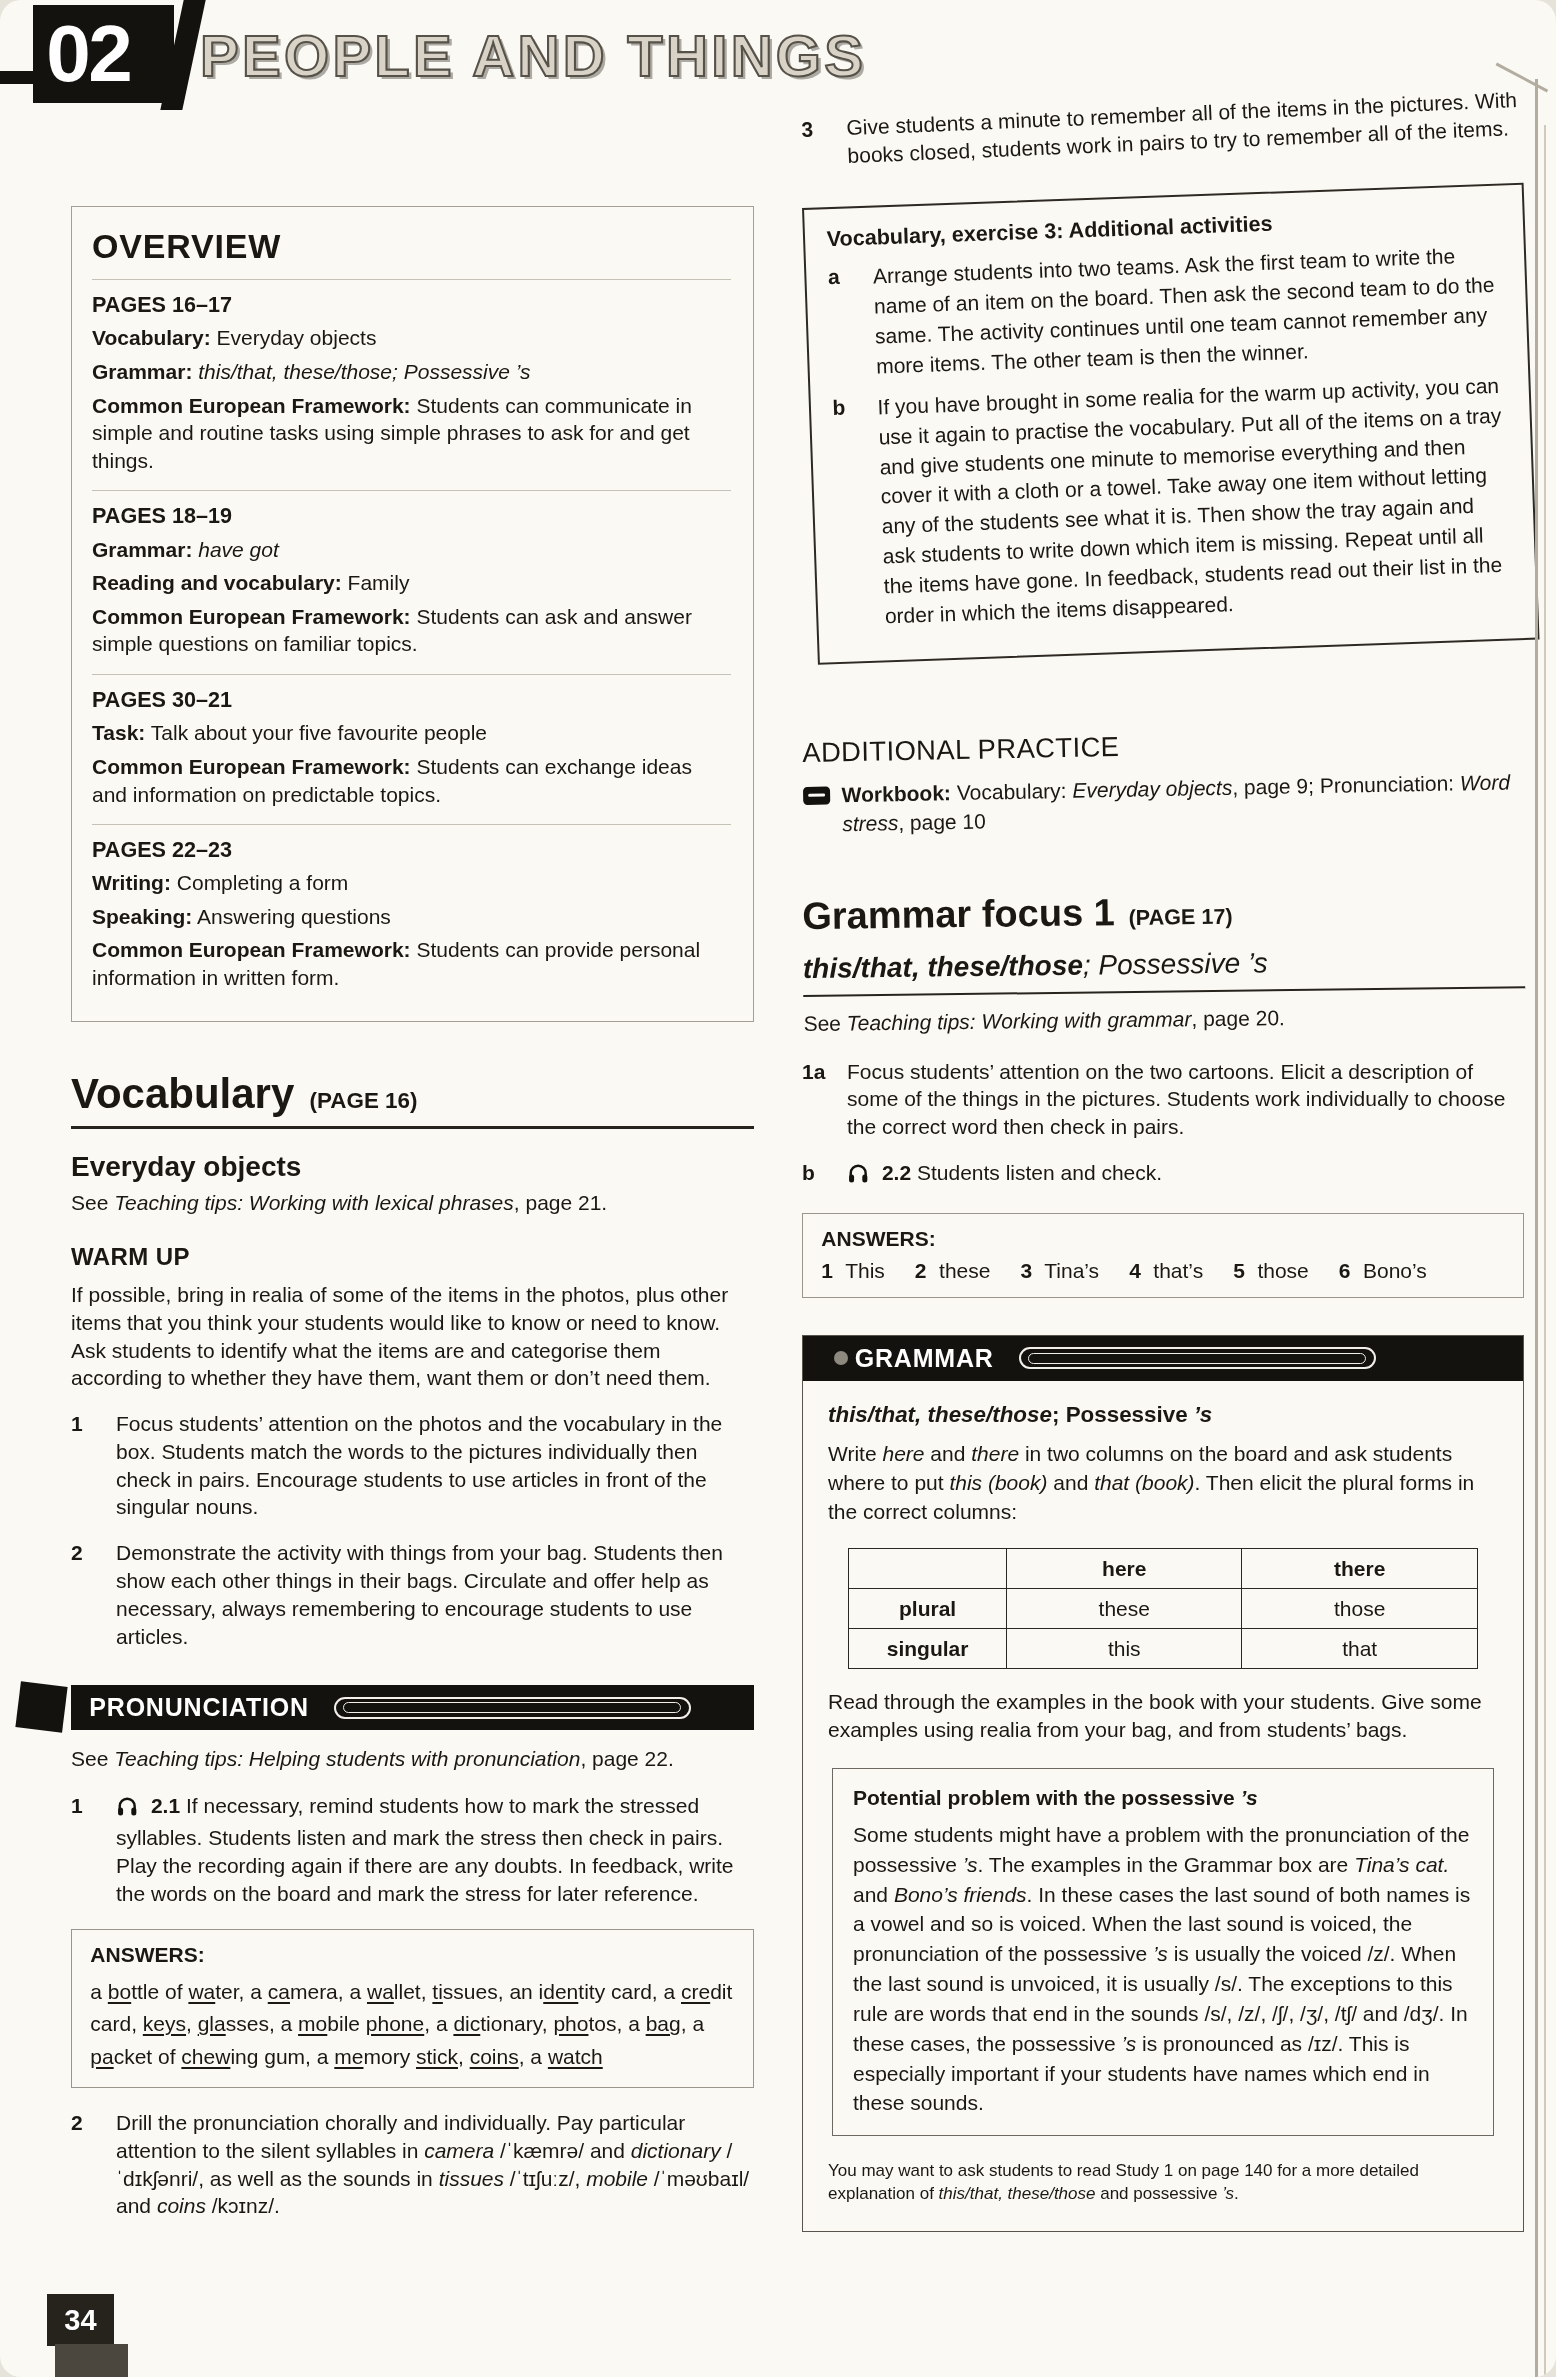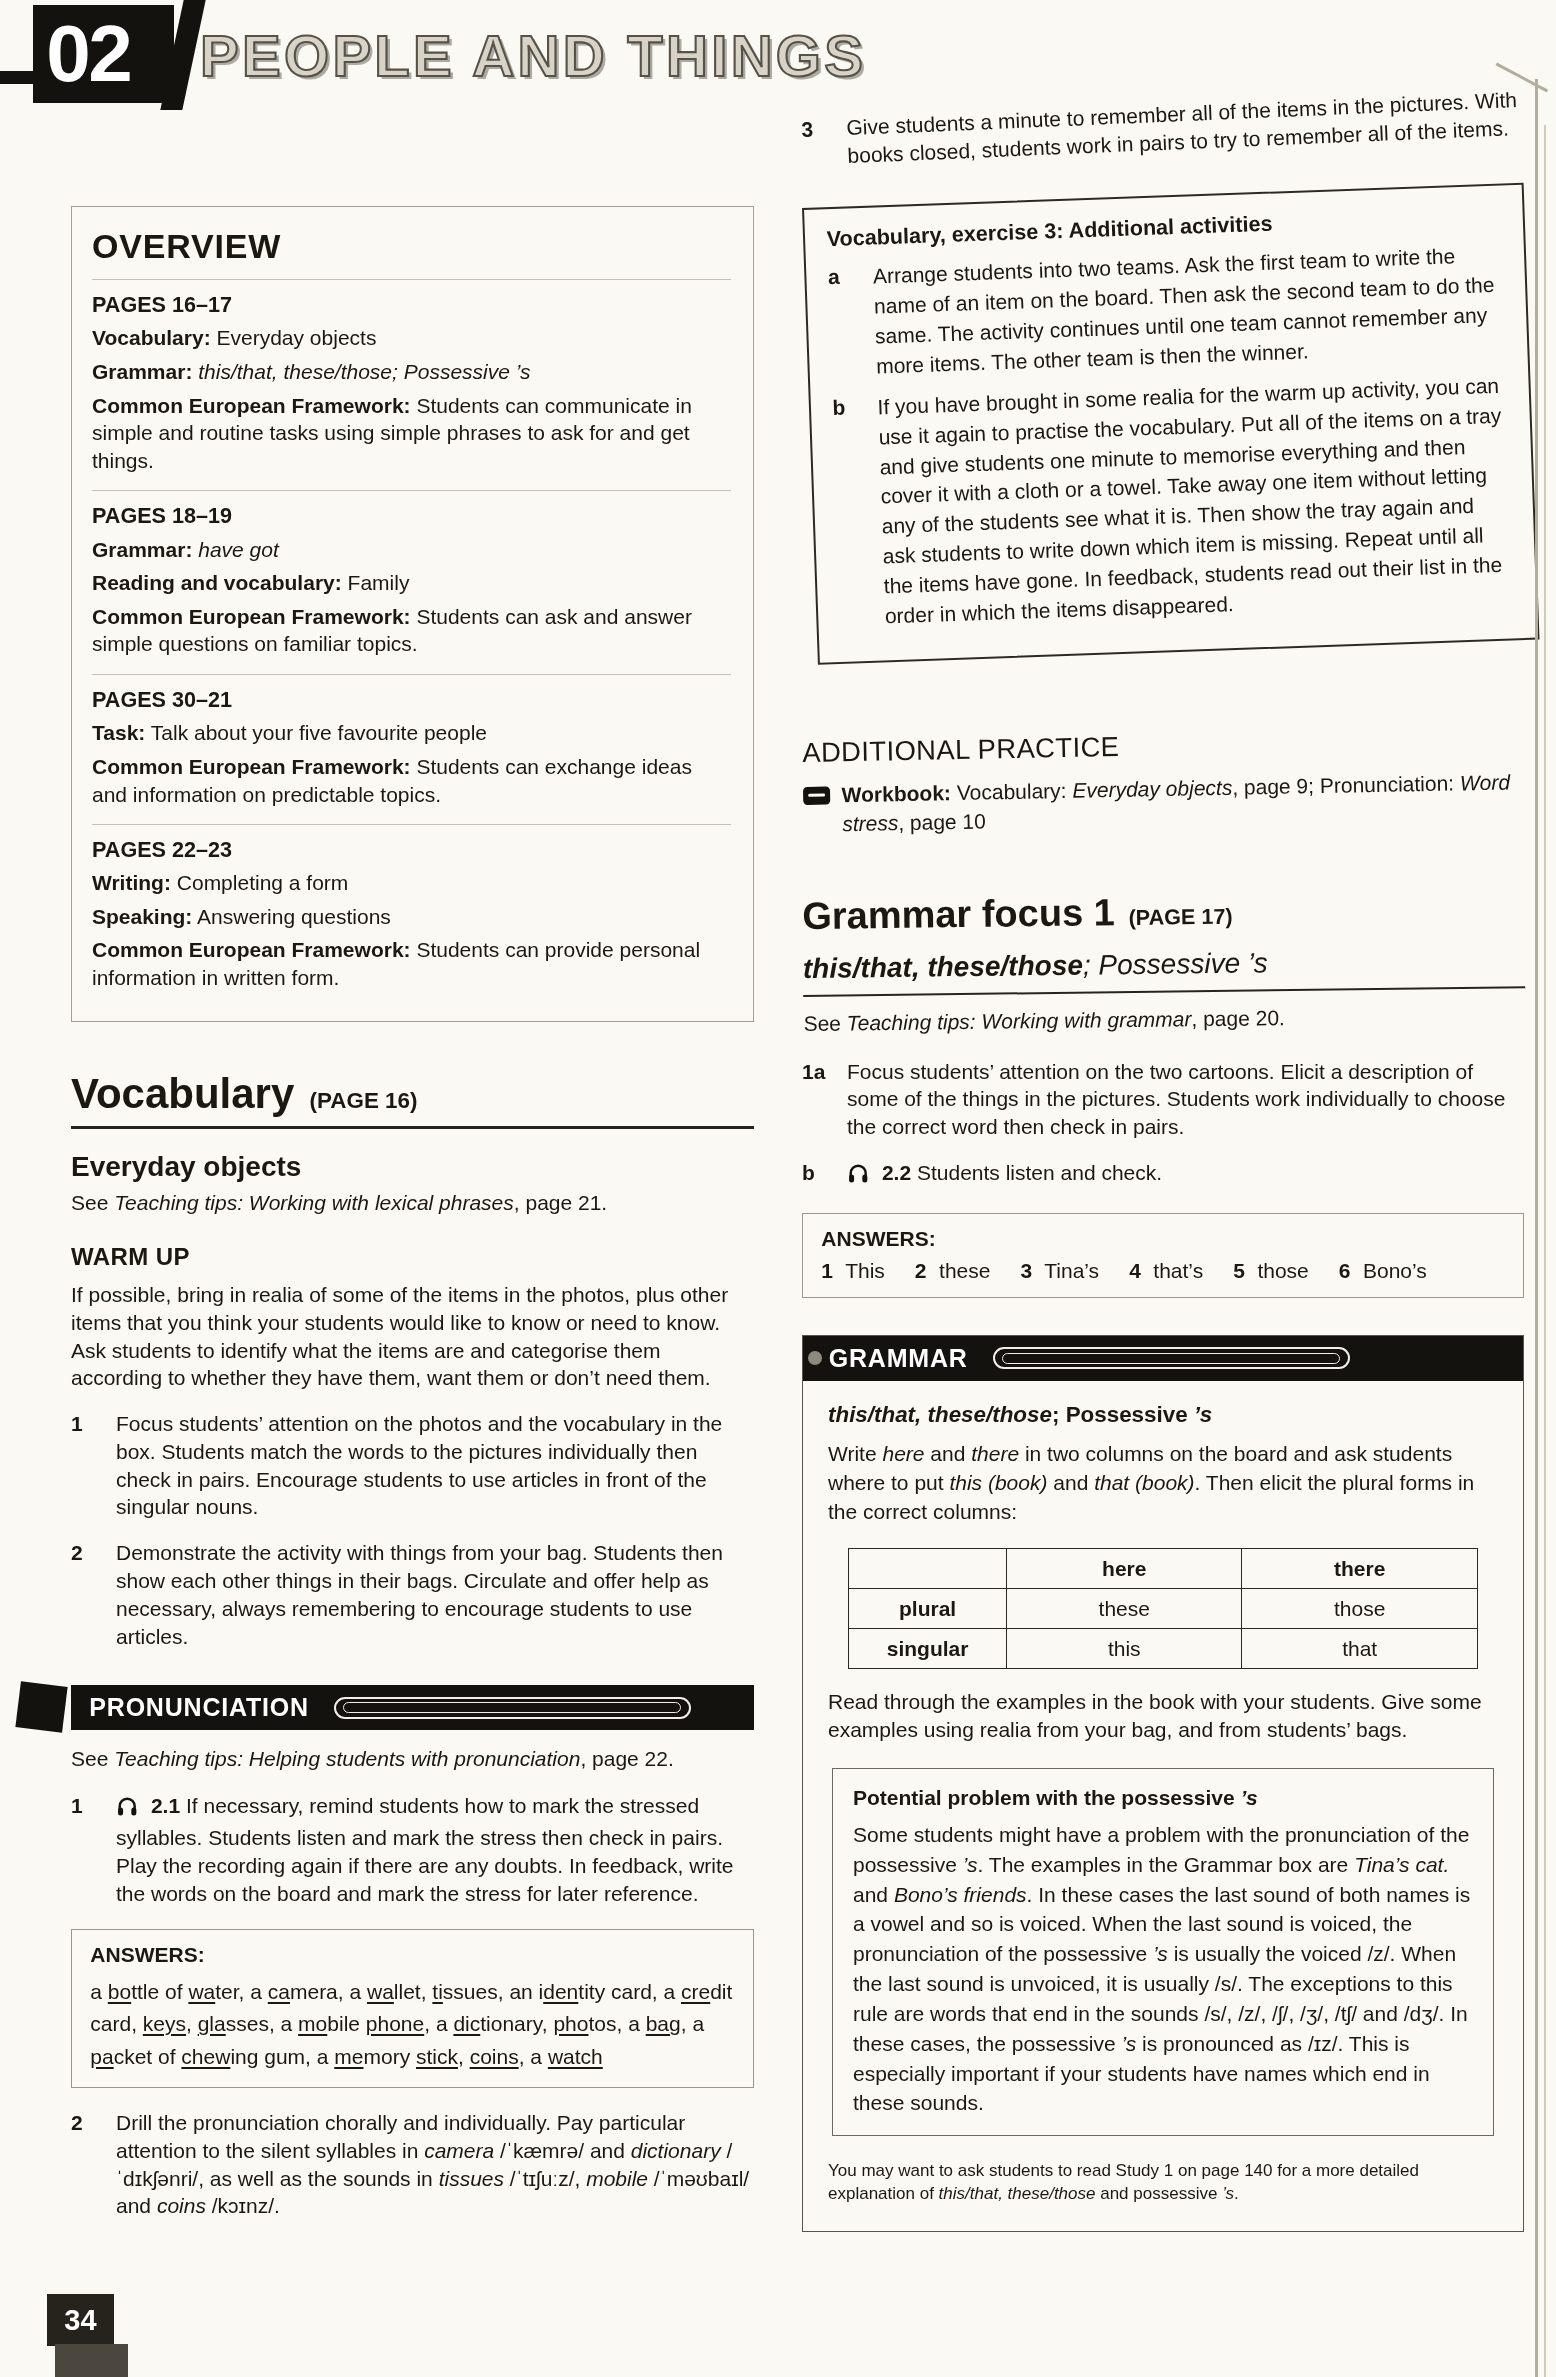--- a/index.html
+++ b/index.html
@@ -1,18 +1,18 @@
 <!DOCTYPE html>
 <html style="font-size:13.3px"><head>
 <meta charset="utf-8">
 <style>
   * { margin:0; padding:0; box-sizing:border-box; }
   html,body { width:1556px; height:2377px; }
   body { font-family:"Liberation Sans","DejaVu Sans",sans-serif; background:#e6e3da; }
-  .page { position:relative; width:1556px; height:2377px; background:#fbf9f4; overflow:hidden; color:#1b1812; }
+  .page { position:relative; width:1556px; height:2377px; background:#fbf9f4; overflow:hidden; color:#1b1812;border-radius:21px; }
 
   
   .top-edge-bar { position:absolute; left:0; top:71px; width:100px; height:12.5px; background:#14120e; }
   .unit-badge { position:absolute; left:33px; top:5px; width:141px; height:98px; background:#14120e; }
   .unit-num { position:absolute; left:13.3px; top:0px; color:#ffffff; font-size:80px; font-weight:bold; letter-spacing:-2.5px; line-height:98px; }
   .badge-flag { position:absolute; right:-20px; top:-5px; width:21.6px; height:110px; background:#14120e; transform:skewX(-12deg); }
   .unit-title { position:absolute; left:200px; top:21.6px; font-size:58px; font-weight:bold; letter-spacing:3.3px;
       color:#d8d3c6; -webkit-text-stroke:2.1px #56524a; text-shadow:3.3px 3.3px 0 rgba(95,92,82,0.5); }
 
   
@@ -84,21 +84,21 @@
   .gf-head .big { font-size:38px; font-weight:bold; }
   .gf-head .pref { font-size:21.6px; font-weight:bold; margin-left:10px; }
   .gf-sub { font-size:28px; font-style:italic; margin:15px 0 10px; }
   .gf-rule { border-bottom:2.5px solid #27241d; margin-bottom:15px; }
 
   .ans-row { display:flex; flex-wrap:wrap; gap:0 30px; font-size:21px; }
   .ans-pair b { margin-right:6.7px; }
 
   
   .gbox { border:1.7px solid #5a554c; margin-top:37px; }
-  .gbar { background:#14120e; height:45px; display:flex; align-items:center; padding:0 5px; }
+  .gbar { background:#14120e; height:45px; display:flex; align-items:center; padding:0 31px; }
   .gbar .dot { width:14px; height:14px; border-radius:50%; background:#8d897f; margin-right:6.7px; flex:none; }
   .gbar .t { color:#fff; font-weight:bold; font-size:25px; letter-spacing:0.8px; }
   .gbody { padding:21.6px 25px 25px; }
   .gheading { font-size:22.4px; font-weight:bold; margin-bottom:11.6px; }
   .gintro { font-size:21px; line-height:1.38; }
   .gtable { border-collapse:collapse; margin:21.6px auto 10px; width:94%; }
   .gtable th, .gtable td { border:1.7px solid #2b2822; font-size:21px; padding:7.5px 13.3px; }
   .gtable th { font-weight:bold; text-align:center; }
   .gtable td.c { text-align:center; }
   .gtable td.rowh { font-weight:bold; text-align:center; width:158px; }

